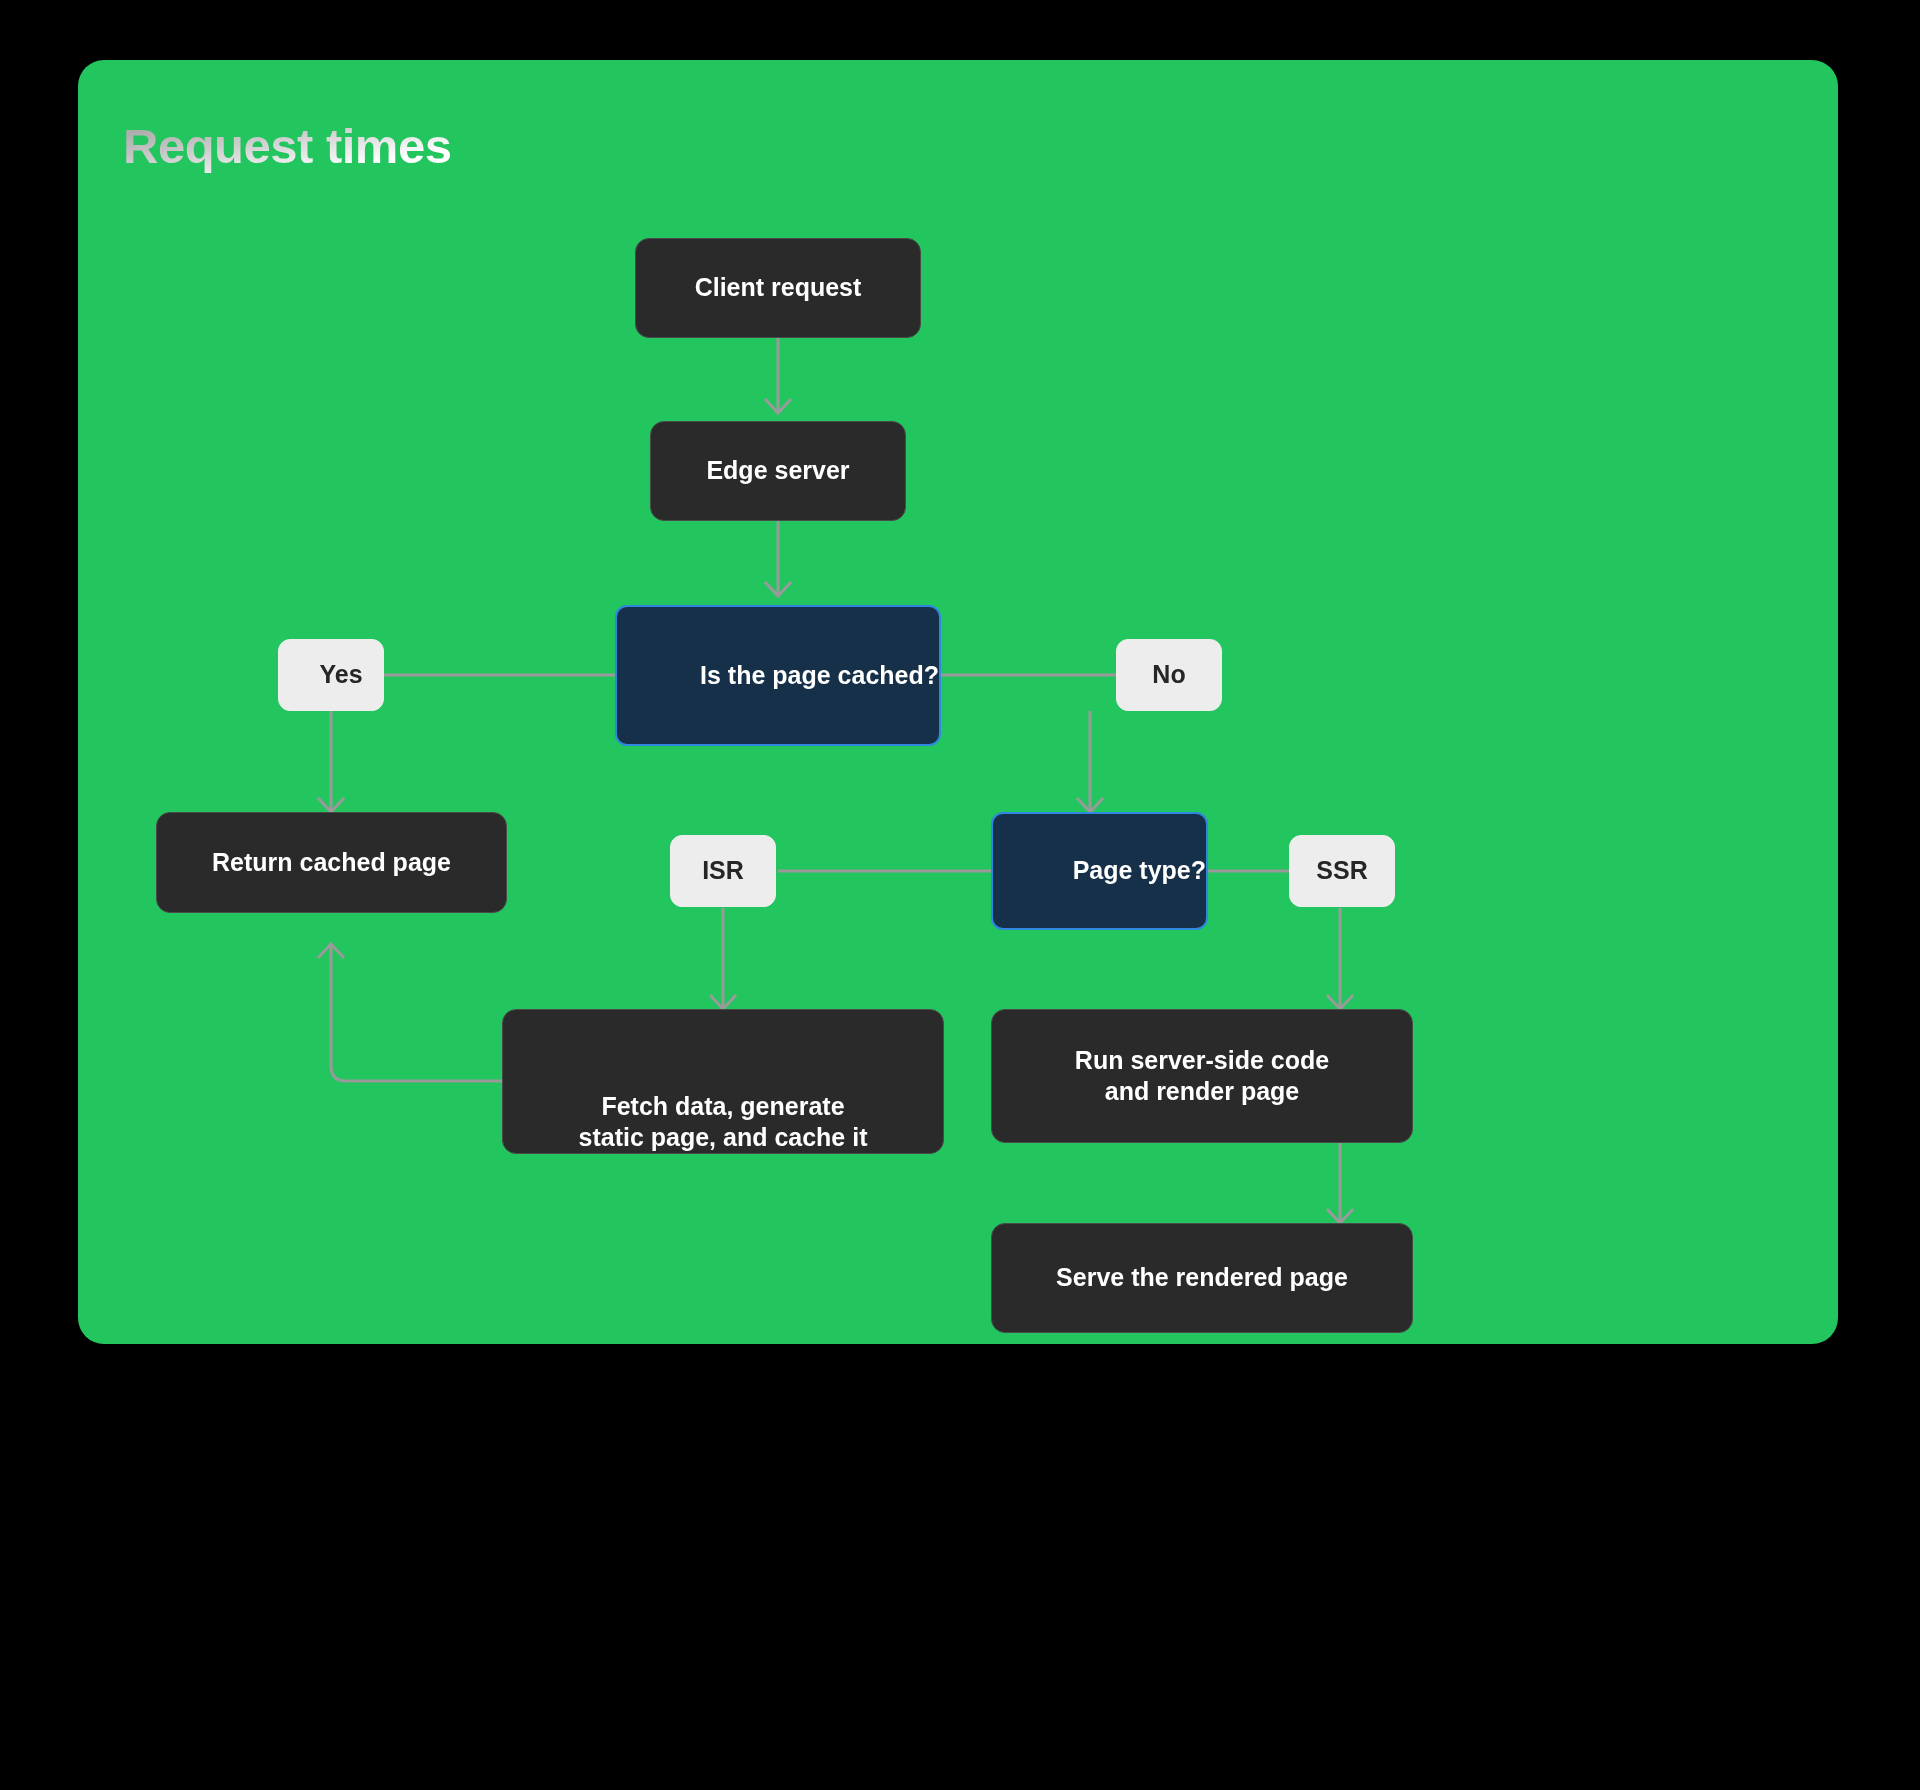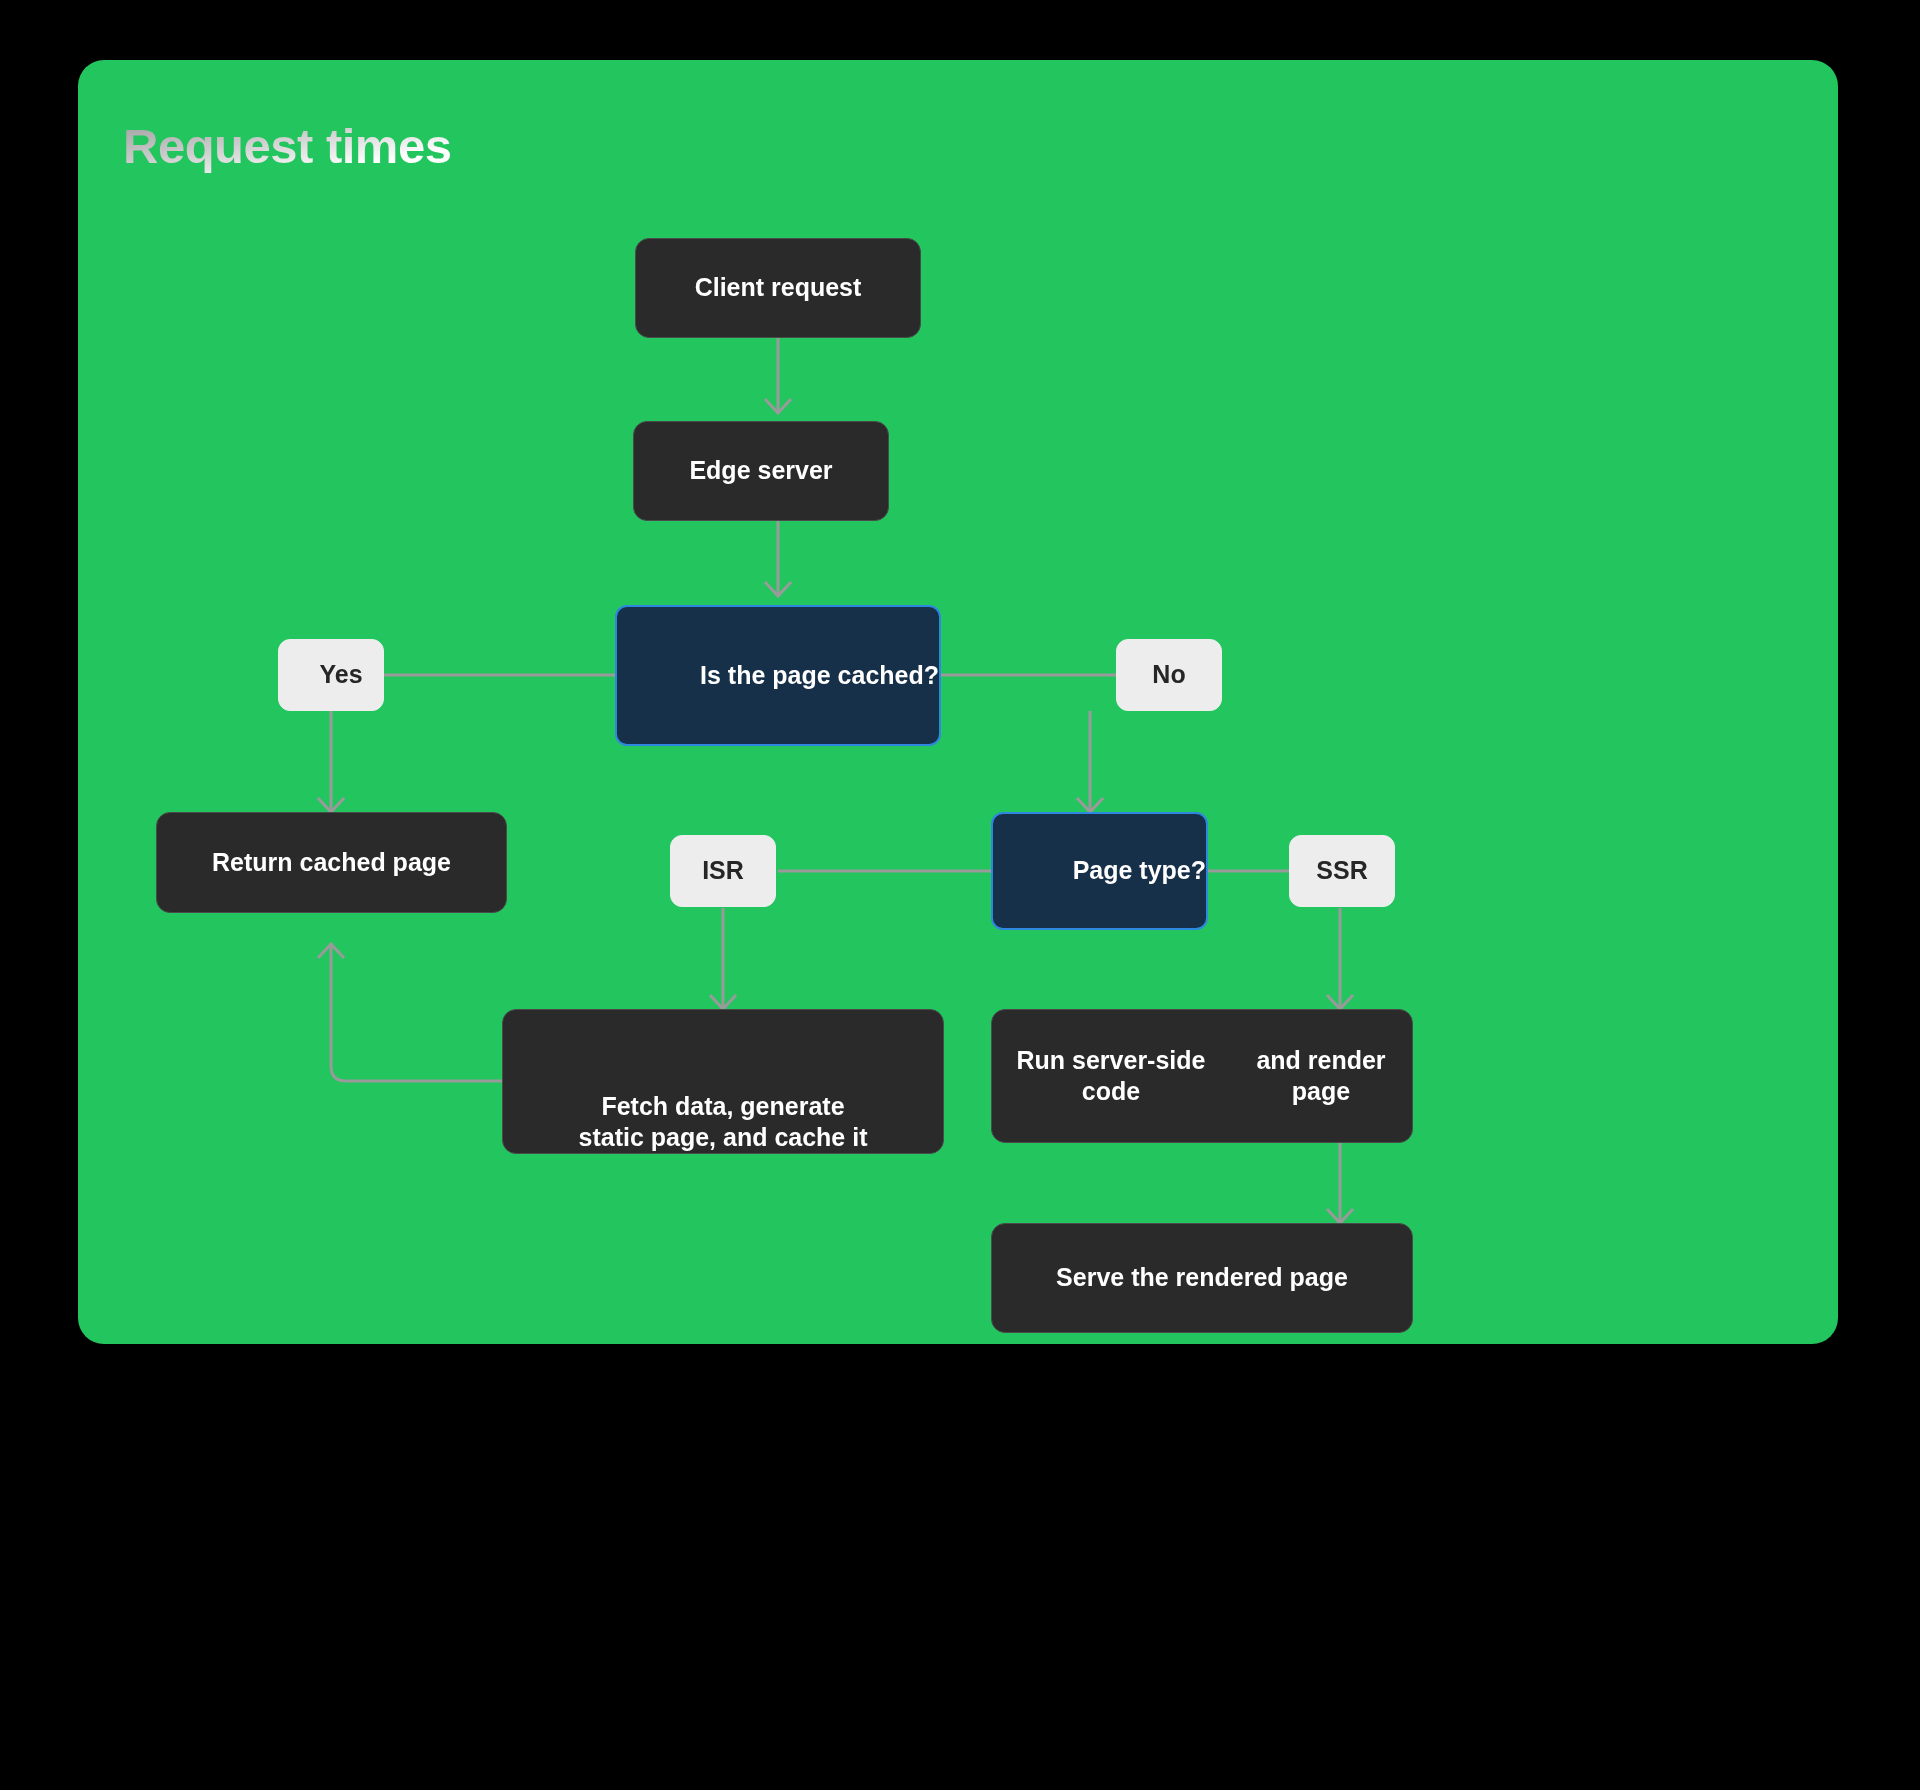--- a/index.html
+++ b/index.html
@@ -162,21 +162,21 @@
     <g>
       <path class="edge-line" d="M 424 1021 L 268 1021 Q 253 1021 253 1006 L 253 885"></path>
       <polyline class="edge-head" points="241,897 253,884 265,897"></polyline>
     </g>
   </svg>
 
   <div class="node proc" style="left:557px; top:178px; width:286px; height:100px;">
     <span>Client request</span>
   </div>
 
-  <div class="node proc" style="left:555px; top:361px; width:256px; height:100px;">
+  <div class="node proc" style="left:572px; top:361px; width:256px; height:100px;">
     <span>Edge server</span>
   </div>
 
   <div class="node decision" style="left:537px; top:545px; width:326px; height:141px;">
     <span>Is the page cached?</span>
   </div>
 
   <div class="node label" style="left:200px; top:579px; width:106px; height:72px;padding-left:20px;">
     <span>Yes</span>
   </div>
@@ -199,21 +199,21 @@
 
   <div class="node label" style="left:1211px; top:775px; width:106px; height:72px;">
     <span>SSR</span>
   </div>
 
   <div class="node proc" style="left:424px; top:949px; width:442px; height:145px; flex-direction:column;justify-content:flex-end;">
     <span>Fetch data, generate</span>
     <span>static page, and cache it</span>
   </div>
 
-  <div class="node proc" style="left:913px; top:949px; width:422px; height:134px; flex-direction:row;">
+  <div class="node proc" style="left:913px; top:949px; width:422px; height:134px; flex-direction:column;">
     <span>Run server-side code</span>
     <span>and render page</span>
   </div>
 
   <div class="node proc" style="left:913px; top:1163px; width:422px; height:110px;">
     <span>Serve the rendered page</span>
   </div>
 
 </div>
 

